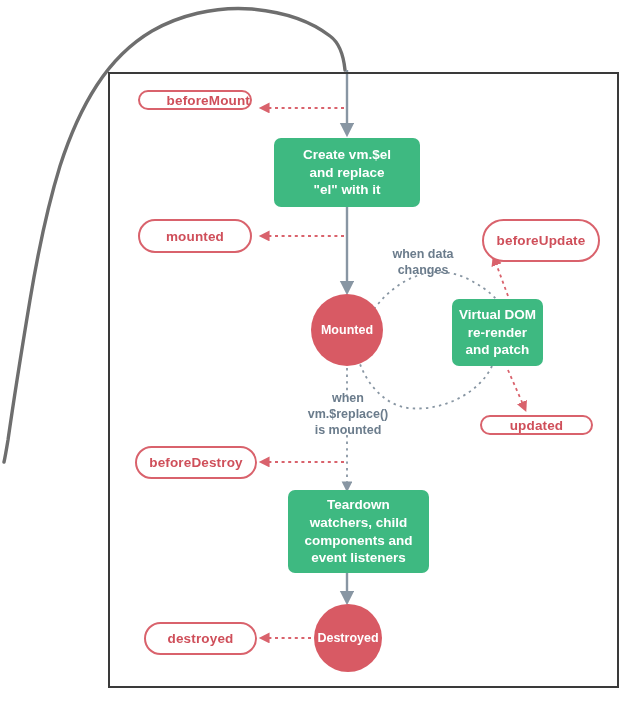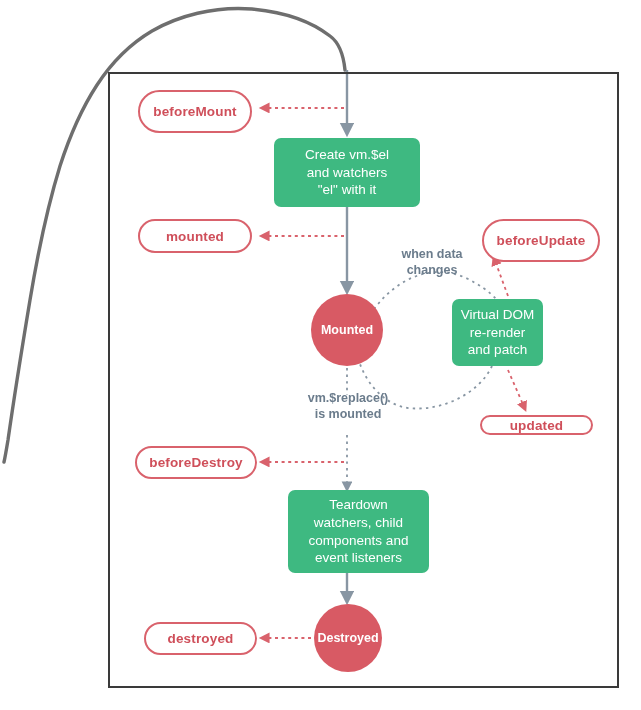--- a/index.html
+++ b/index.html
@@ -11,21 +11,21 @@
 
   .node{position:absolute;box-sizing:border-box;display:flex;
         align-items:center;justify-content:center;text-align:center;}
 
   
   .pill{background:#ffffff;border:2px solid #d9626c;border-radius:22px;
         color:#cf4f5a;font-weight:bold;font-size:13.5px;letter-spacing:0.15px;}
 
   
   .greenbox{background:#3eb981;border-radius:7px;color:#ffffff;
-            font-size:13.5px;line-height:1.32;font-weight:400;}
+            font-size:13.5px;line-height:1.32;font-weight:700;}
 
   
   .circle{background:#d85a64;border-radius:50%;color:#ffffff;
           font-weight:bold;font-size:12.5px;}
 
   
   .caption{position:absolute;color:#6b7c8c;font-weight:bold;font-size:12.5px;
            line-height:1.26;text-align:center;}
 
   .frame{position:absolute;left:108px;top:72px;width:511px;height:616px;
@@ -101,21 +101,21 @@
     <g>
       <line x1="508" y1="296" x2="494" y2="258" stroke="#d9626c" stroke-width="1.8" stroke-dasharray="3,3.6" marker-end="url(#arrow-red)"></line>
     </g>
     <g>
       <line x1="508" y1="370" x2="525" y2="409" stroke="#d9626c" stroke-width="1.8" stroke-dasharray="3,3.6" marker-end="url(#arrow-red)"></line>
     </g>
   </svg>
 
   <div class="frame"></div>
 
-  <div class="node pill" style="left:138px;top:90px;width:114px;height:43px;">
+  <div class="node pill" style="left:138px;top:90px;width:114px;height:20px;justify-content:flex-end;">
     <span>beforeMount</span>
   </div>
 
   <div class="node pill" style="left:138px;top:219px;width:114px;height:34px;">
     <span>mounted</span>
   </div>
 
   <div class="node pill" style="left:482px;top:219px;width:118px;height:43px;">
     <span>beforeUpdate</span>
   </div>
@@ -128,21 +128,21 @@
     <span>beforeDestroy</span>
   </div>
 
   <div class="node pill" style="left:144px;top:622px;width:113px;height:33px;">
     <span>destroyed</span>
   </div>
 
   <div class="node greenbox" style="left:274px;top:138px;width:146px;height:69px;">
     <div>
       <div>Create vm.$el</div>
-      <div>and watchers</div>
+      <div>and replace</div>
       <div>"el" with it</div>
     </div>
   </div>
 
   <div class="node greenbox" style="left:452px;top:299px;width:91px;height:67px;">
     <div>
       <div>Virtual DOM</div>
       <div>re-render</div>
       <div>and patch</div>
     </div>
@@ -158,23 +158,24 @@
   </div>
 
   <div class="node circle" style="left:311px;top:294px;width:72px;height:72px;">
     <span>Mounted</span>
   </div>
 
   <div class="node circle" style="left:314px;top:604px;width:68px;height:68px;">
     <span>Destroyed</span>
   </div>
 
-  <div class="caption" style="left:378px;top:247px;width:108px;">
+  <div class="caption" style="left:369px;top:247px;width:108px;">
     <div>when data</div>
     <div>changes</div>
   </div>
 
   <div class="caption" style="left:288px;top:391px;width:120px;">
+    <div>when</div>
     <div>vm.$replace()</div>
     <div>is mounted</div>
   </div>
 
 </div>
 
 </body></html>

